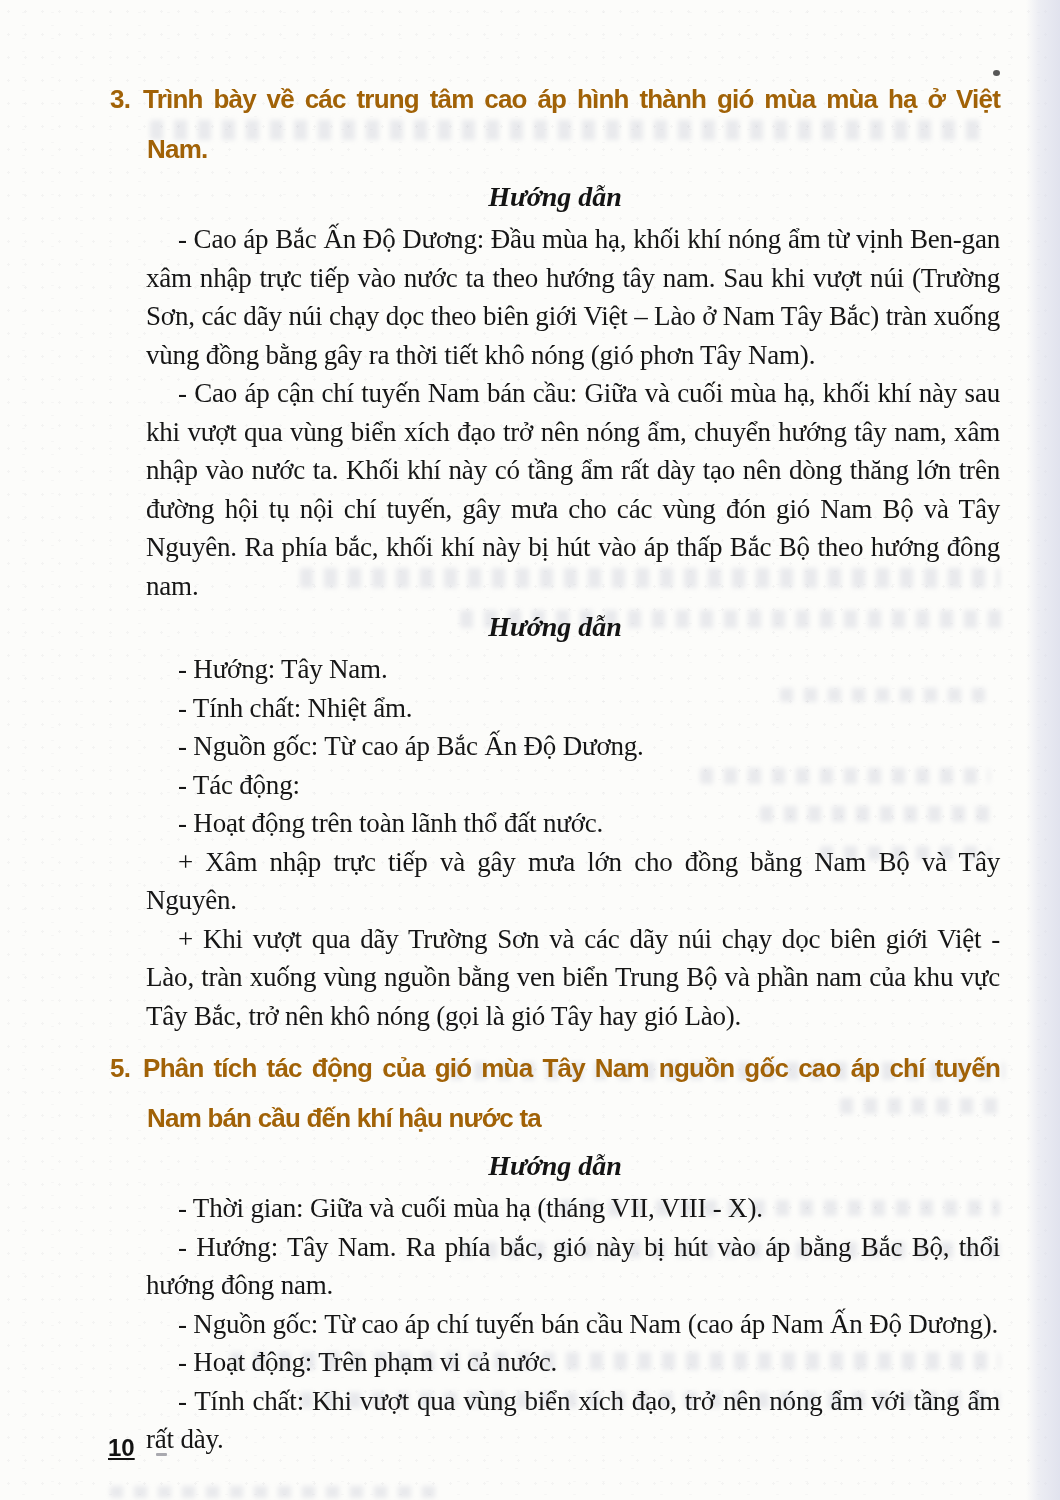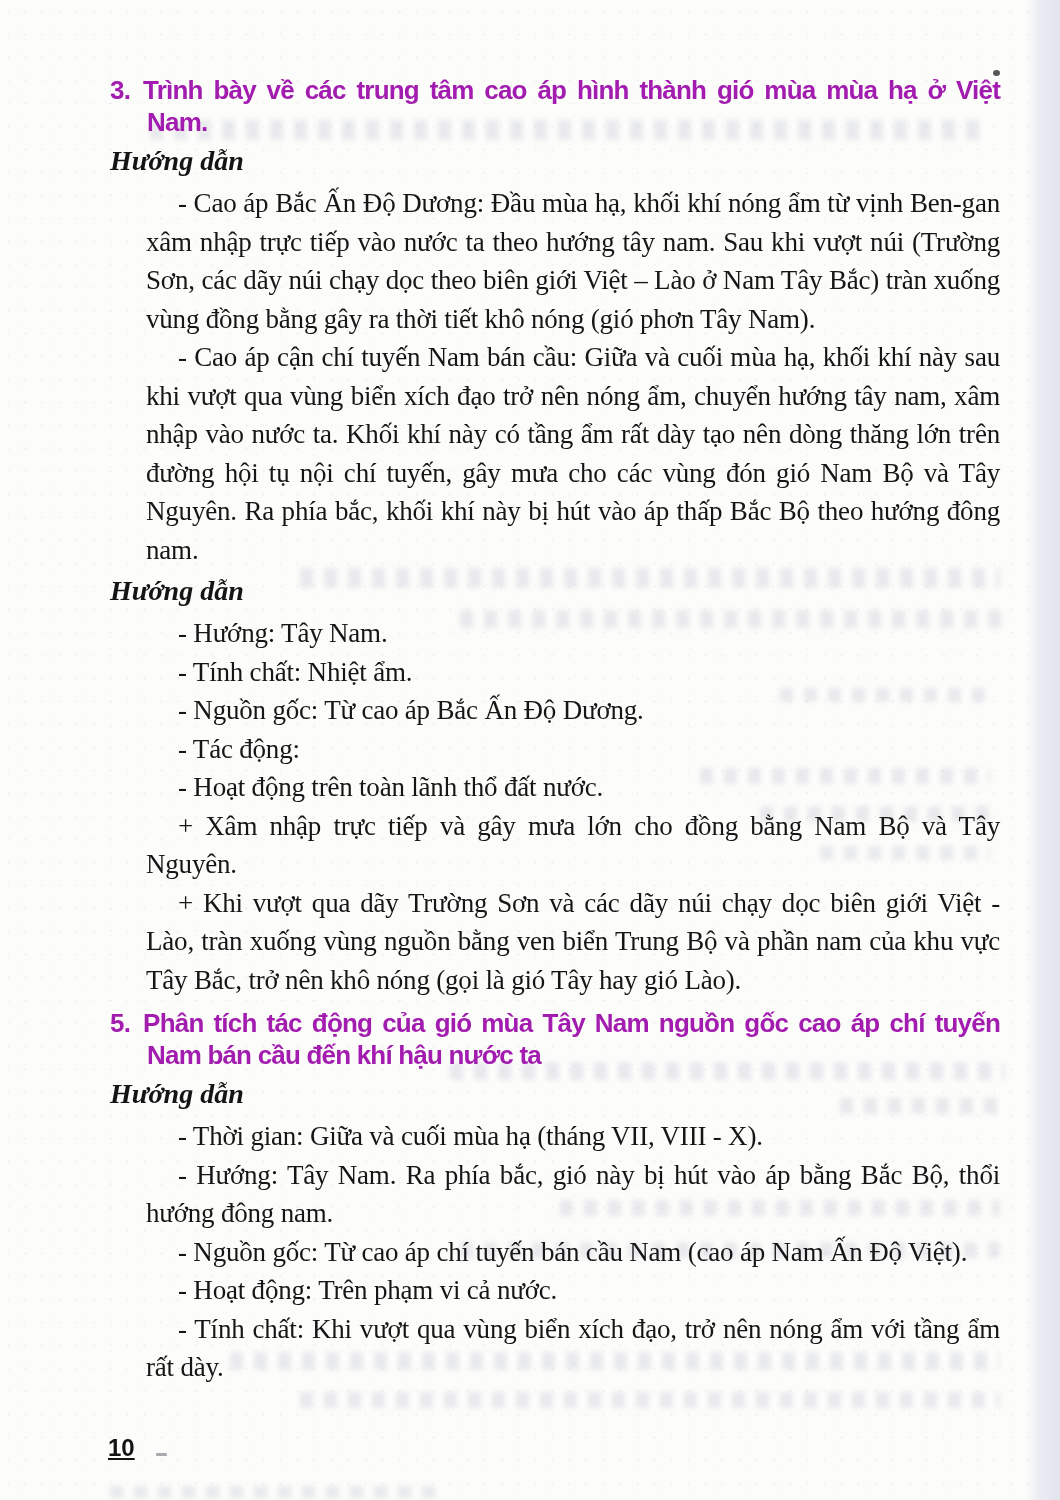--- a/index.html
+++ b/index.html
@@ -31,33 +31,33 @@
       rgba(210,213,232,0.38) 38%,
       rgba(203,206,228,0.55) 100%);
   }
   .content {
     position:absolute; left:110px; top:74px; width:890px;
   }
   p { margin:0; }
   .heading {
     font-family:"Liberation Sans", sans-serif;
     font-weight:700;
-    font-size:26px; line-height:32px;
+    font-size:26px; line-height:50px;
     letter-spacing:-0.8px;
-    color:#a21caf;
+    color:#a16207;
     text-align:justify;
     padding-left:37px; text-indent:-37px;
     margin-top:8px; margin-bottom:2px;
   }
   .heading .hnum { padding-right:13px; }
   .heading-first { margin-top:0; }
   .guide {
     font-size:28px; line-height:42px;
     font-weight:700; font-style:italic;
-    text-align:left;
+    text-align:center;
     color:#141414;
     margin:1px 0 2px 0;
   }
   .body {
     font-size:27px; line-height:38.5px;
     letter-spacing:-0.2px;
     text-align:justify;
     text-indent:32px;
     color:#161616;
     margin-left:36px;
@@ -129,21 +129,21 @@
       <p class="body">- Hoạt động trên toàn lãnh thổ đất nước.</p>
       <p class="body">+ Xâm nhập trực tiếp và gây mưa lớn cho đồng bằng Nam Bộ và Tây Nguyên.</p>
       <p class="body">+ Khi vượt qua dãy Trường Sơn và các dãy núi chạy dọc biên giới Việt - Lào, tràn xuống vùng nguồn bằng ven biển Trung Bộ và phần nam của khu vực Tây Bắc, trở nên khô nóng (gọi là gió Tây hay gió Lào).</p>
     </section>
 
     <section>
       <p class="heading"><span class="hnum">5.</span><span>Phân tích tác động của gió mùa Tây Nam nguồn gốc cao áp chí tuyến Nam bán cầu đến khí hậu nước ta</span></p>
       <p class="guide">Hướng dẫn</p>
       <p class="body">- Thời gian: Giữa và cuối mùa hạ (tháng VII, VIII - X).</p>
       <p class="body">- Hướng: Tây Nam. Ra phía bắc, gió này bị hút vào áp bằng Bắc Bộ, thổi hướng đông nam.</p>
-      <p class="body">- Nguồn gốc: Từ cao áp chí tuyến bán cầu Nam (cao áp Nam Ấn Độ Việt).</p>
+      <p class="body">- Nguồn gốc: Từ cao áp chí tuyến bán cầu Nam (cao áp Nam Ấn Độ Dương).</p>
       <p class="body">- Hoạt động: Trên phạm vi cả nước.</p>
       <p class="body">- Tính chất: Khi vượt qua vùng biển xích đạo, trở nên nóng ẩm với tầng ẩm rất dày.</p>
     </section>
 
   </div>
 
   <div class="pagenum">10</div>
   <div class="page-dash"></div>
 
 </div>

